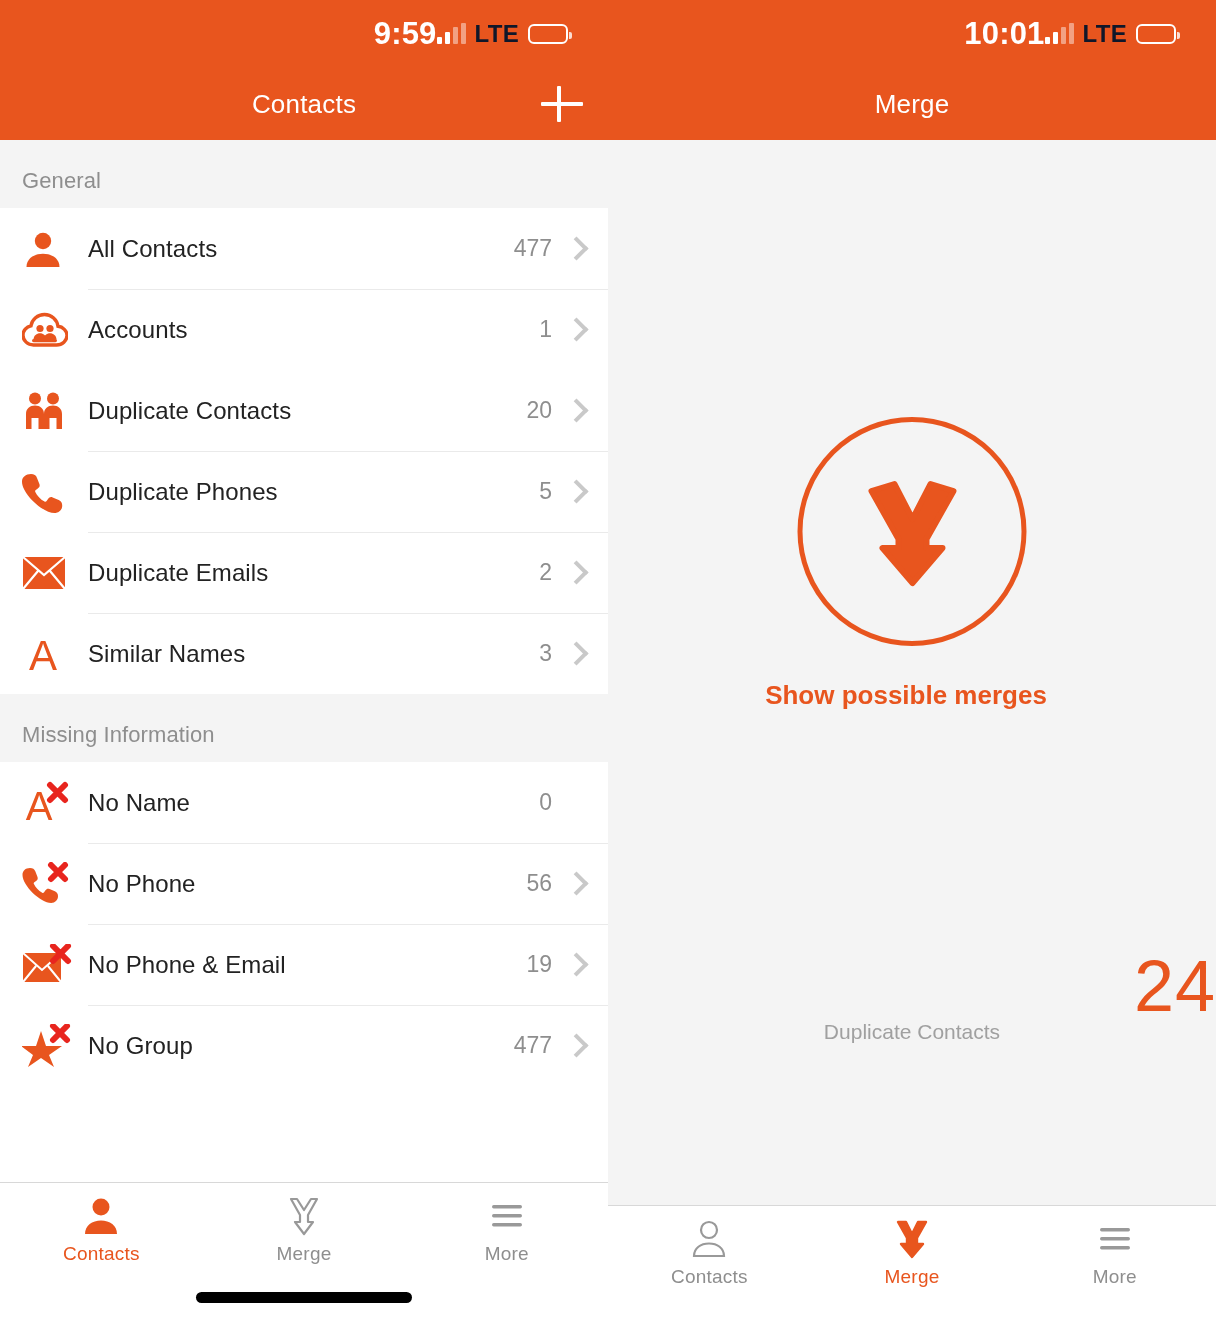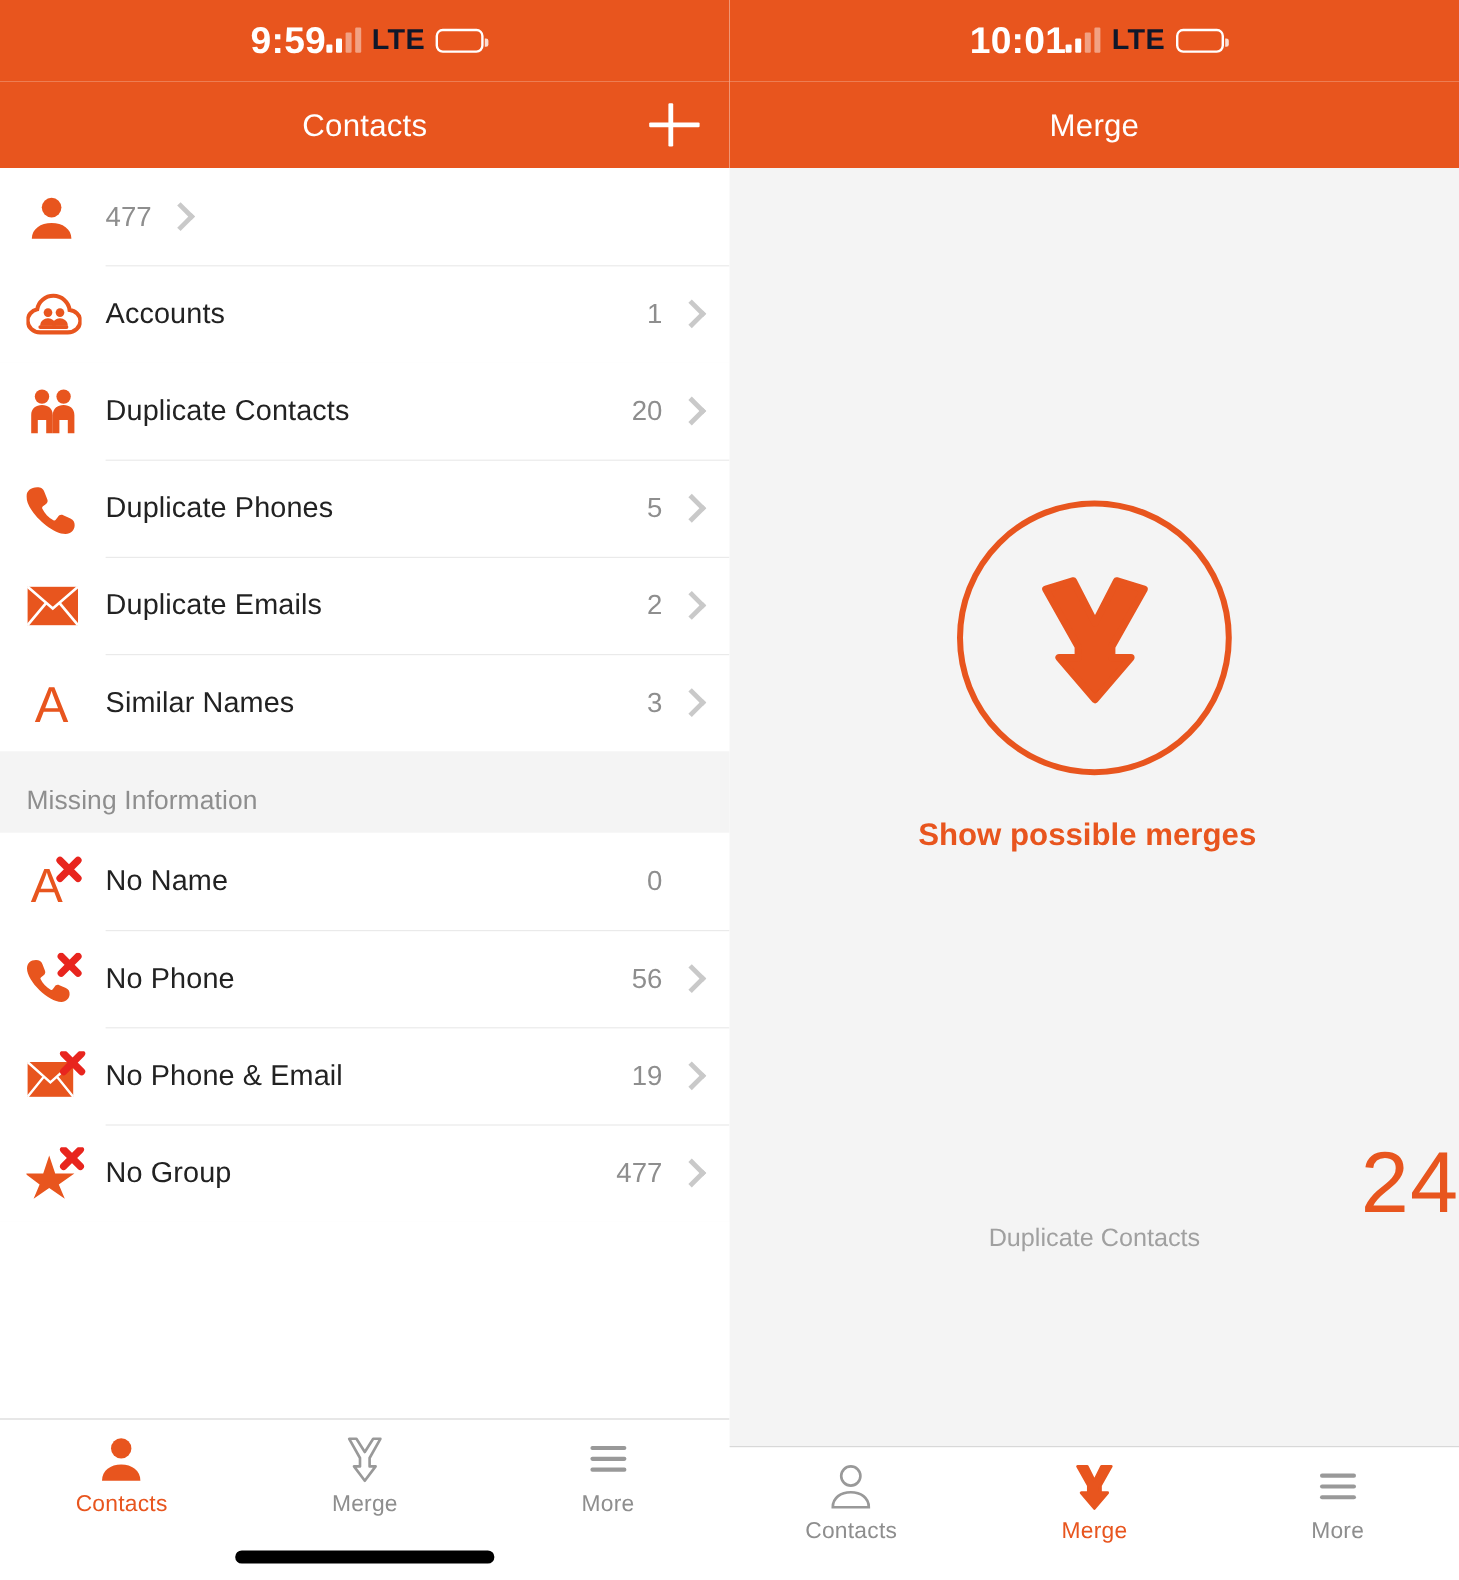--- a/index.html
+++ b/index.html
@@ -8,21 +8,21 @@
     font-family: "Liberation Sans", sans-serif;
     background: #ffffff;
     overflow: hidden;
   }
   .screens { display: flex; width: 1216px; height: 1317px; }
   .screen { width: 608px; height: 1317px; position: relative; background: #ffffff; }
 
   
   .statusbar {
     height: 68px; background: #E8551E;
-    display: flex; align-items: center; justify-content: center;
+    display: flex; align-items: center; justify-content: flex-end;
     padding: 0 40px 0 44px;
     position: relative;
   }
   .clock { color: #fff; font-size: 31px; font-weight: 600; letter-spacing: .2px; }
   .status-right { display: flex; align-items: center; gap: 9px; }
   .bars { display: flex; align-items: flex-end; gap: 3px; height: 20px; }
   .bars i { width: 5px; background: #fff; border-radius: 1px; display: block; }
   .bars i:nth-child(1) { height: 7px; }
   .bars i:nth-child(2) { height: 12px; }
   .bars i:nth-child(3) { height: 17px; opacity: .45; }
@@ -140,28 +140,30 @@
       </div>
     </div>
 
     <div class="navbar">
       <div class="navtitle">Contacts</div>
       <div class="plus-btn"></div>
     </div>
 
     <div class="list-wrap">
 
+      <div class="section-header">General</div>
       <div class="group">
         <div class="row">
           <span class="row-icon">
             <svg class="ic" width="42" height="42" viewBox="0 0 42 42">
                 <circle cx="21" cy="13" r="8.2" fill="#E8551E"></circle>
                 <path d="M4.5 39c0-8.4 7.4-13.2 16.5-13.2S37.5 30.6 37.5 39z" fill="#E8551E"></path>
               </svg>
           </span>
+          <span class="row-label">All Contacts</span>
           <span class="row-count">477</span>
           <span class="chev"></span>
         </div>
         <div class="row">
           <span class="row-icon">
             <svg class="ic" width="46" height="40" viewBox="0 0 46 40">
               <path d="M11.5 35C5.7 35 1 30.6 1 25.2c0-4.6 3.4-8.5 8-9.4C10 9.5 15.6 4.5 22.5 4.5c7 0 12.7 5.2 13.5 11.8 4.9.5 9 4.5 9 9.2C45 30.6 40.3 35 34.5 35z" fill="none" stroke="#E8551E" stroke-width="3.4"></path>
               <circle cx="18" cy="18.5" r="3.6" fill="#E8551E"></circle>
                 <circle cx="28" cy="18.5" r="3.6" fill="#E8551E"></circle>
               <path d="M11.5 29.5c0-4 3.3-6.3 6.5-6.3s6.5 2.3 6.5 6.3z" fill="#E8551E"></path>

